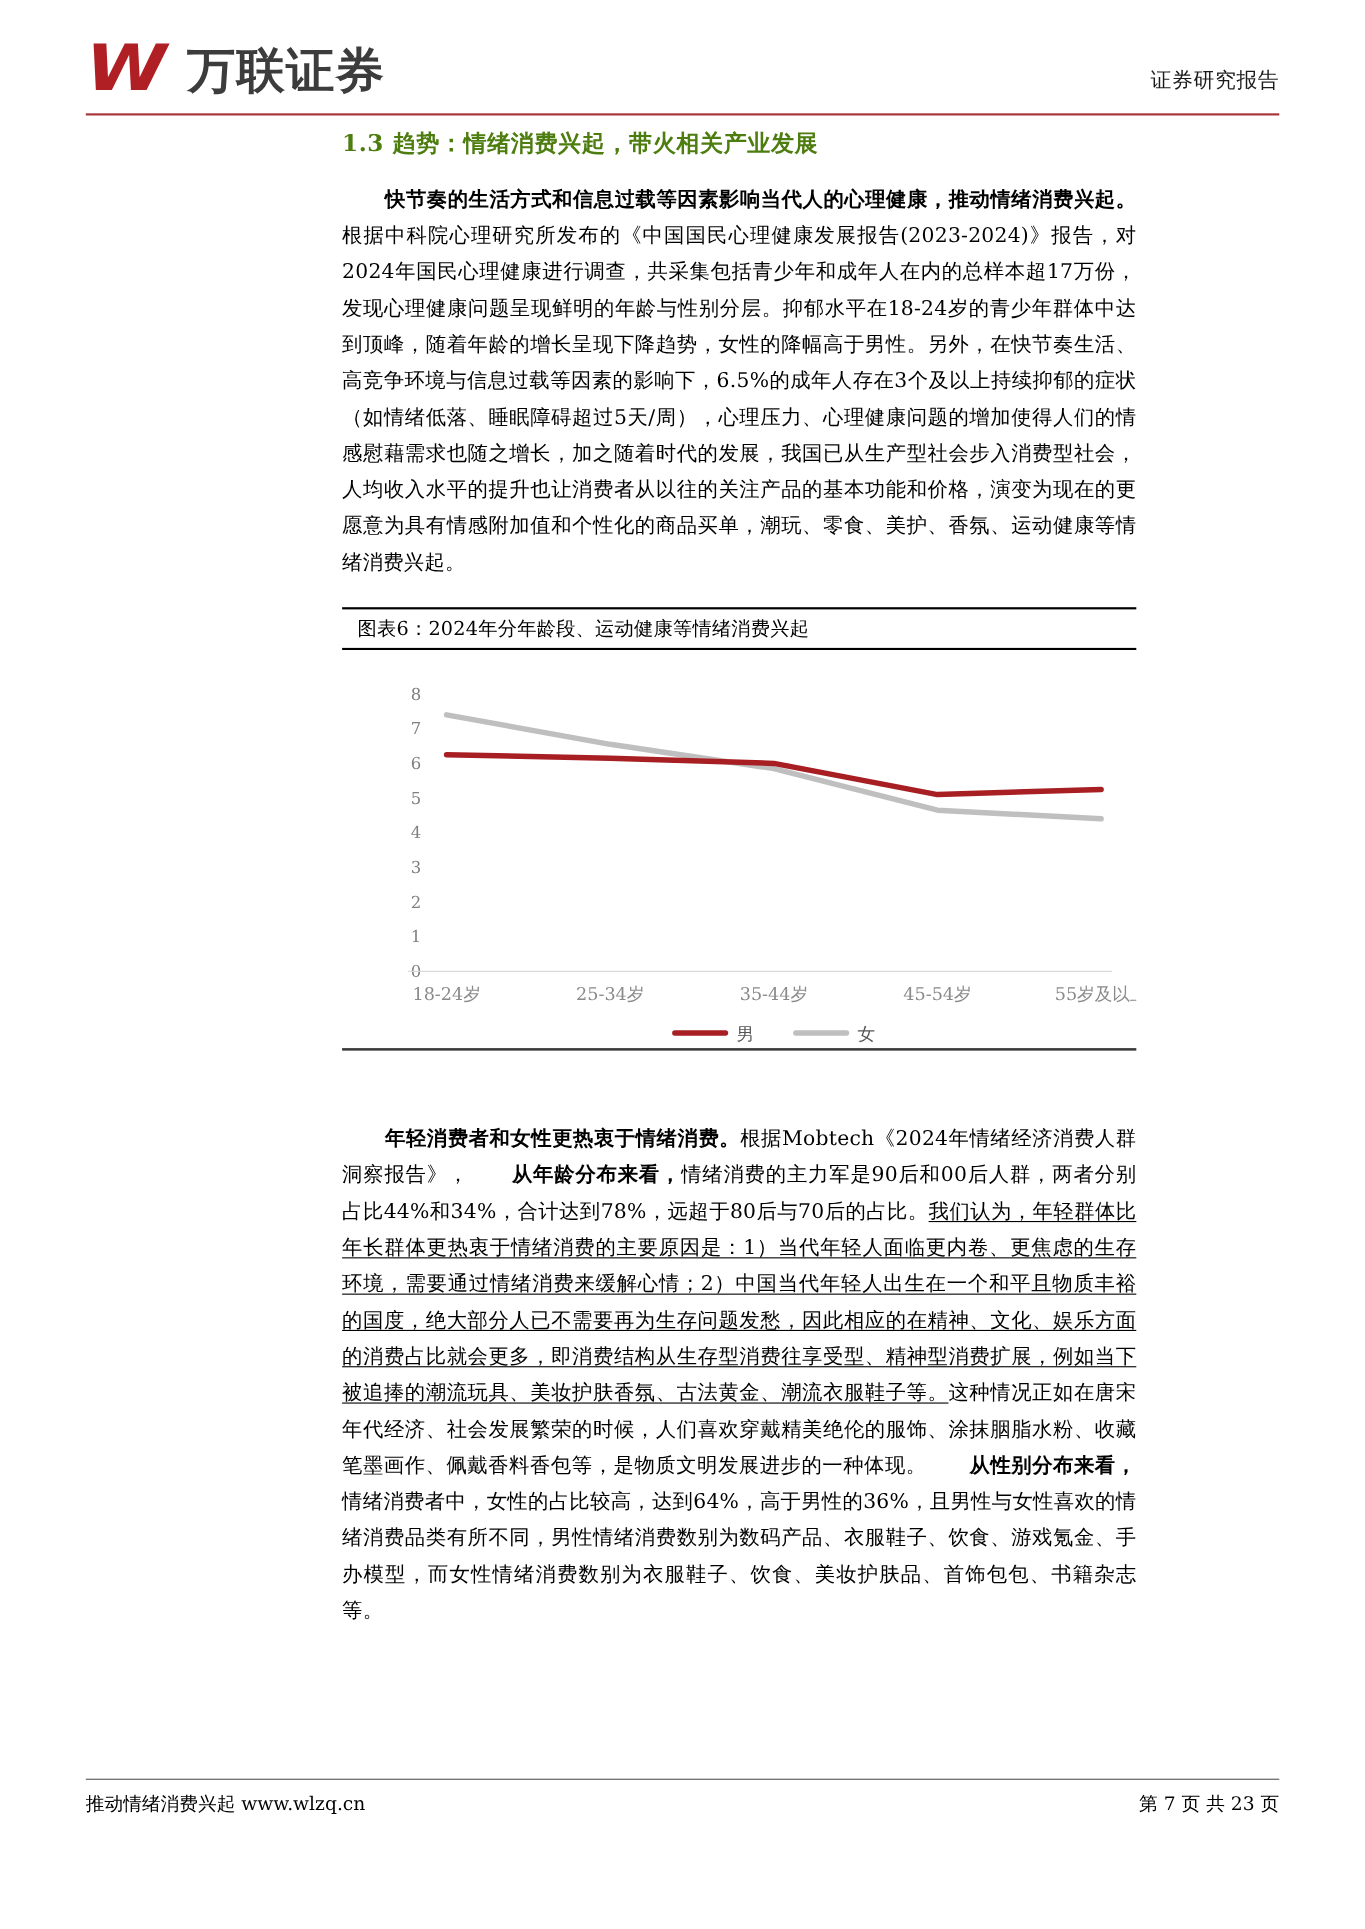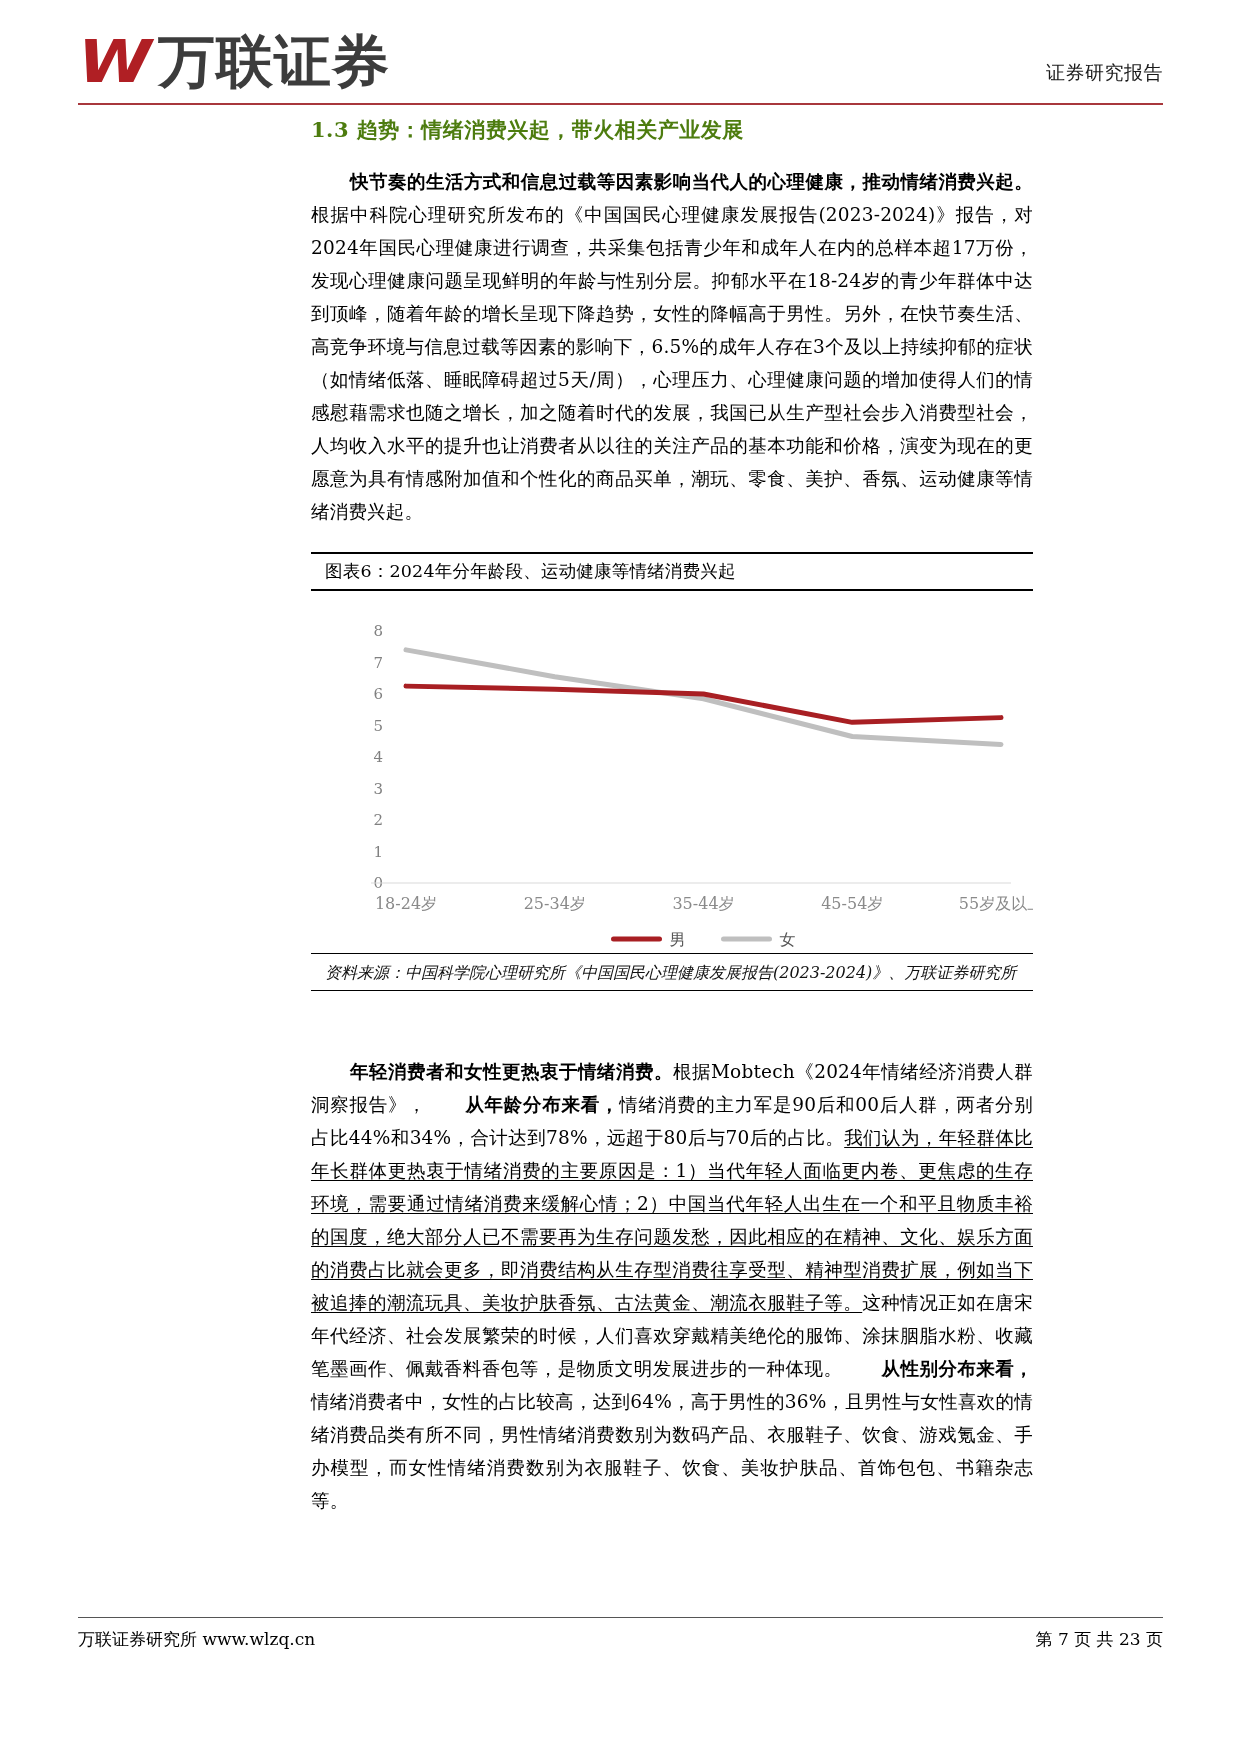--- a/index.html
+++ b/index.html
@@ -41,26 +41,26 @@
     font-weight: 700;
     font-style: italic;
     font-size: 58px;
     line-height: 0.95;
     color: #b01f24;
     letter-spacing: -4px;
     transform: scaleX(1.15);
     transform-origin: left bottom;
   }
   .logo-text {
-    font-family: Liberation Sans, sans-serif;
+    font-family: Liberation Mono, monospace;
     font-weight: 700;
-    font-size: 57px;
+    font-size: 44px;
     line-height: 1;
     color: #3c3c3c;
-    margin-left: 20px;
+    margin-left: 32px;
     letter-spacing: 1px;
   }
   .header-right {
     position: absolute;
     right: 0;
     bottom: 10px;
     font-family: "DejaVu Serif", "Liberation Serif", serif;
     font-weight: 400;
     font-size: 19px;
     color: #1a1a1a;
@@ -244,29 +244,28 @@
           <g id="legend">
               <line x1="302.5" x2="348.5" y1="348" y2="348" stroke="#a81f23" stroke-width="5" stroke-linecap="round"></line>
               <text x="358.5" y="354" class="lg-label">男</text>
               <line x1="412.5" x2="458.5" y1="348" y2="348" stroke="#bfbfbf" stroke-width="5" stroke-linecap="round"></line>
               <text x="468.5" y="354" class="lg-label">女</text>
             </g>
         </svg>
       </div>
 
       <div class="exhibit-bottom-rule"></div>
-      <div class="exhibit-source">资料来源：中国科学院心理研究所《中国国民心理健康发展报告(2023-2024)》、万联证券研究所</div>
       <div class="exhibit-end-rule"></div>
     </div>
 
     <div class="tail-gap"></div>
 
     <p class="body-text"><span class="b">年轻消费者和女性更热衷于情绪消费。</span><span>根据Mobtech《2024年情绪经济消费人群洞察报告》，</span><span class="b">从年龄分布来看，</span><span>情绪消费的主力军是90后和00后人群，两者分别占比44%和34%，合计达到78%，远超于80后与70后的占比。</span><span class="u">我们认为，年轻群体比年长群体更热衷于情绪消费的主要原因是：1）当代年轻人面临更内卷、更焦虑的生存环境，需要通过情绪消费来缓解心情；2）中国当代年轻人出生在一个和平且物质丰裕的国度，绝大部分人已不需要再为生存问题发愁，因此相应的在精神、文化、娱乐方面的消费占比就会更多，即消费结构从生存型消费往享受型、精神型消费扩展，例如当下被追捧的潮流玩具、美妆护肤香氛、古法黄金、潮流衣服鞋子等。</span><span>这种情况正如在唐宋年代经济、社会发展繁荣的时候，人们喜欢穿戴精美绝伦的服饰、涂抹胭脂水粉、收藏笔墨画作、佩戴香料香包等，是物质文明发展进步的一种体现。</span><span class="b">从性别分布来看，</span><span>情绪消费者中，女性的占比较高，达到64%，高于男性的36%，且男性与女性喜欢的情绪消费品类有所不同，男性情绪消费数别为数码产品、衣服鞋子、饮食、游戏氪金、手办模型，而女性情绪消费数别为衣服鞋子、饮食、美妆护肤品、首饰包包、书籍杂志等。</span></p>
 
   </div>
 
   <div class="footer-rule"></div>
   <div class="footer">
-    <span class="footer-left">万联证券研究所 www.wlzq.cn</span>
+    <span class="footer-left">推动情绪消费兴起 www.wlzq.cn</span>
     <span class="footer-right">第 7 页 共 23 页</span>
   </div>
 
 </div>
 
 </body></html>

